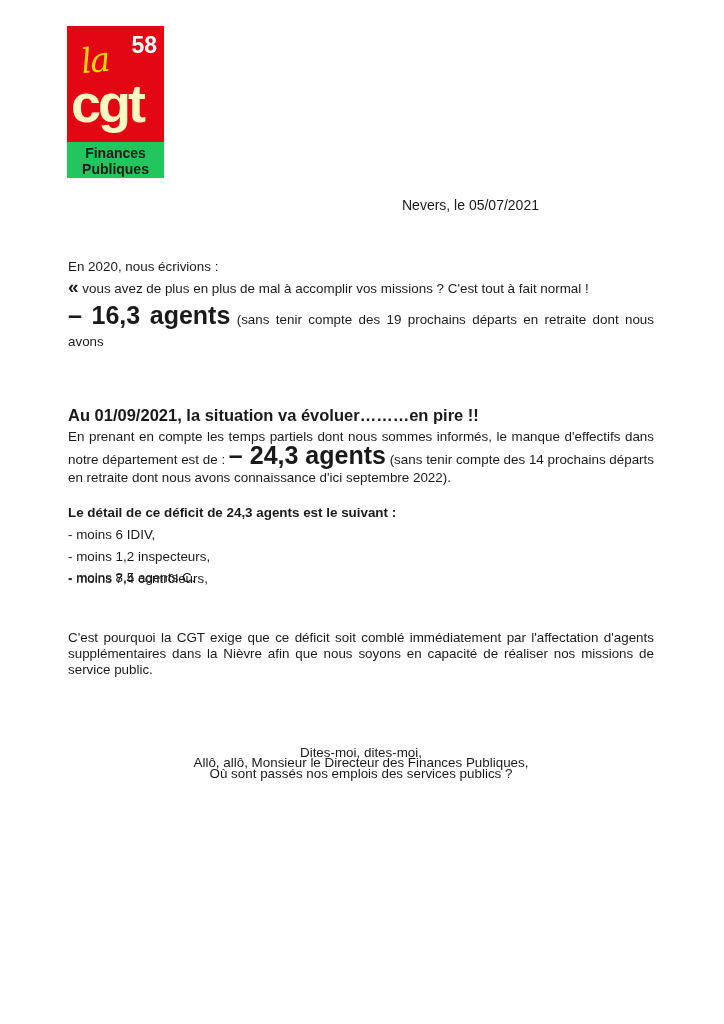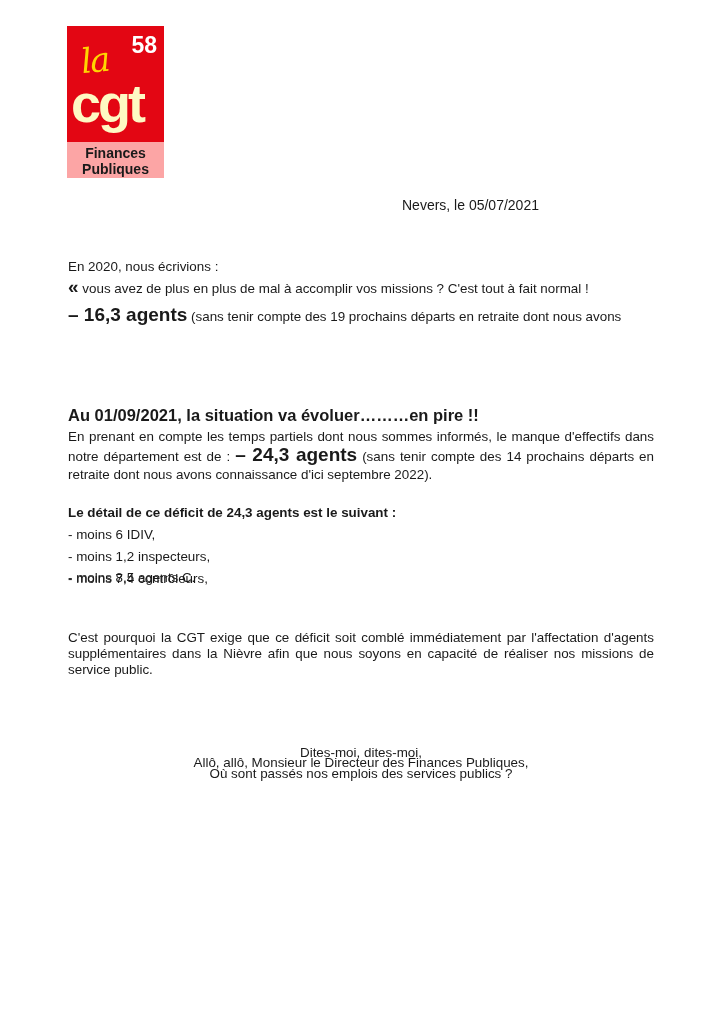--- a/index.html
+++ b/index.html
@@ -19,29 +19,29 @@
       position: absolute; left: 14px; top: 14px; color: #ffd500; font-style: italic;
       font-family: "DejaVu Serif", serif; font-size: 34px; letter-spacing: -2px;
       transform: rotate(-6deg);
     }
     .logo .cgt {
       position: absolute; left: 4px; top: 50px; color: #fef9c3; font-weight: bold;
       font-size: 54px; letter-spacing: -3px; line-height: 54px;
     }
     .logo .fp {
       position: absolute; left: 0; bottom: 0; width: 97px; height: 36px;
-      background: #fca5a5; color: #1a1a1a; font-weight: bold; font-size: 14px;
+      background: #22c55e; color: #1a1a1a; font-weight: bold; font-size: 14px;
       line-height: 16px; text-align: center; padding-top: 3px; box-sizing: border-box;
     }
     .date {
       position: absolute; left: 402px; top: 197px; font-size: 14px;
     }
     .p { position: absolute; left: 68px; width: 586px; font-size: 13.4px; line-height: 16px; text-align: justify; }
     .quote-mark { font-weight: bold; font-size: 19px; }
-    .big { font-weight: bold; font-size: 19px; }
+    .big { font-weight: bold; font-size: 25px; }
     .h2 { font-weight: bold; font-size: 16.5px; }
     .bold { font-weight: bold; }
     .center { position: absolute; left: 68px; width: 586px; text-align: center; font-size: 13.4px; line-height: 21px; }
   </style>
 </head>
 <body>
 
 <div class="logo">
   <span class="dept">58</span>
   <span class="la">la</span>

